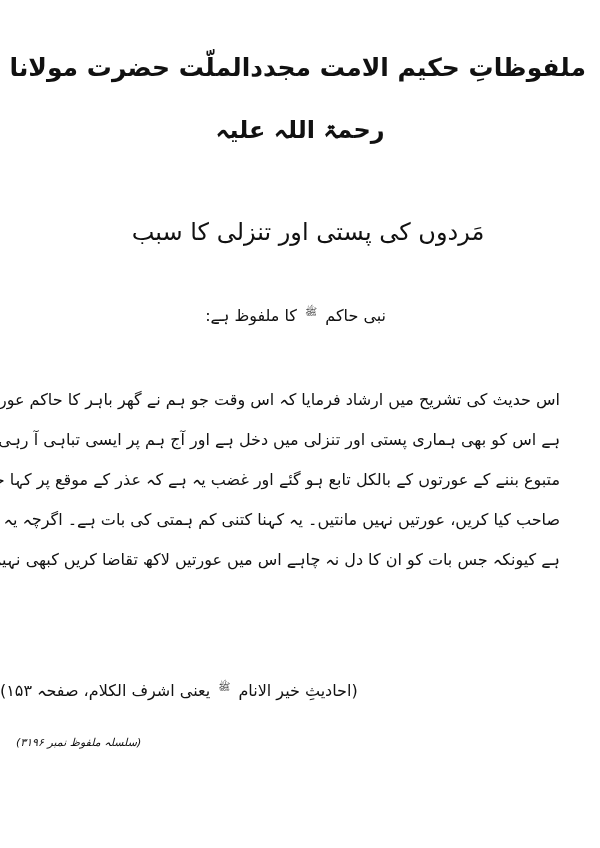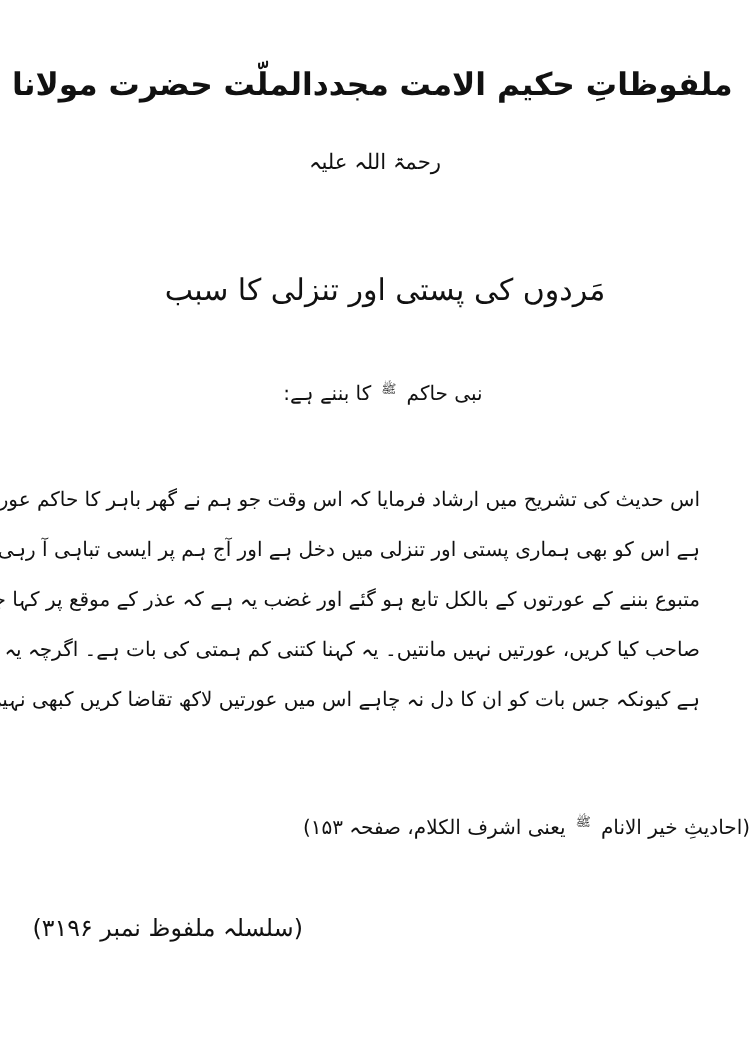--- a/index.html
+++ b/index.html
@@ -31,22 +31,22 @@
       font-size: 25px;
       line-height: 40px;
       letter-spacing: 0;
       white-space: nowrap;
     }
     .subtitle {
       position: absolute;
       left: 0; right: 0;
       top: 112px;
       text-align: center;
-      font-weight: normal;
-      font-size: 17px;
+      font-weight: bold;
+      font-size: 24px;
       line-height: 36px;
     }
     .heading {
       position: absolute;
       left: 16px; right: 0;
       top: 212px;
       text-align: center;
       font-size: 24px;
       line-height: 40px;
     }
@@ -80,32 +80,33 @@
       text-align: justify;
       text-align-last: justify;
       height: 40px;
     }
     .para .line.last {
       text-align-last: right;
     }
     .reference {
       position: absolute;
       left: 0; right: 0;
-      top: 644px;
-      text-align: right;
+      top: 672px;
+      text-align: left;
       font-size: 16px;
       line-height: 30px;
     }
     .serial {
       position: absolute;
-      left: 26px;
+      left: 16px;
       top: 728px;
-      font-size: 19px;
+      font-size: 11px;
       line-height: 30px;
       white-space: nowrap;
+      font-style: italic;
     }
     .saw {
       font-size: 10px;
       vertical-align: super;
       padding: 0 3px;
     }
   </style>
 </head>
 <body>
 
@@ -113,21 +114,21 @@
 
   <div class="title rtl">ملفوظاتِ حکیم الامت مجددالملّت حضرت مولانا محمد اشرف علی تھانوی</div>
 
   <div class="subtitle rtl">رحمۃ اللہ علیہ</div>
 
   <div class="heading rtl">مَردوں کی پستی اور تنزلی کا سبب</div>
 
   <div class="intro rtl">
     <span>نبی حاکم</span>
     <span class="saw">ﷺ</span>
-    <span>کا بننے ہے:</span>
+    <span>کا ملفوظ ہے:</span>
   </div>
 
 
   <div class="para rtl">
     <span class="line">اس حدیث کی تشریح میں ارشاد فرمایا کہ اس وقت جو ہم نے گھر باہر کا حاکم عورتوں کو بنا رکھا</span>
     <span class="line">ہے اس کو بھی ہماری پستی اور تنزلی میں دخل ہے اور آج ہم پر ایسی تباہی آ رہی ہے کہ بجائے</span>
     <span class="line">متبوع بننے کے عورتوں کے بالکل تابع ہو گئے اور غضب یہ ہے کہ عذر کے موقع پر کہا جاتا ہے کہ</span>
     <span class="line">صاحب کیا کریں، عورتیں نہیں مانتیں۔ یہ کہنا کتنی کم ہمتی کی بات ہے۔ اگرچہ یہ بھی ایک بہانہ</span>
     <span class="line last">ہے کیونکہ جس بات کو ان کا دل نہ چاہے اس میں عورتیں لاکھ تقاضا کریں کبھی نہیں مانتے۔</span>
   </div>

